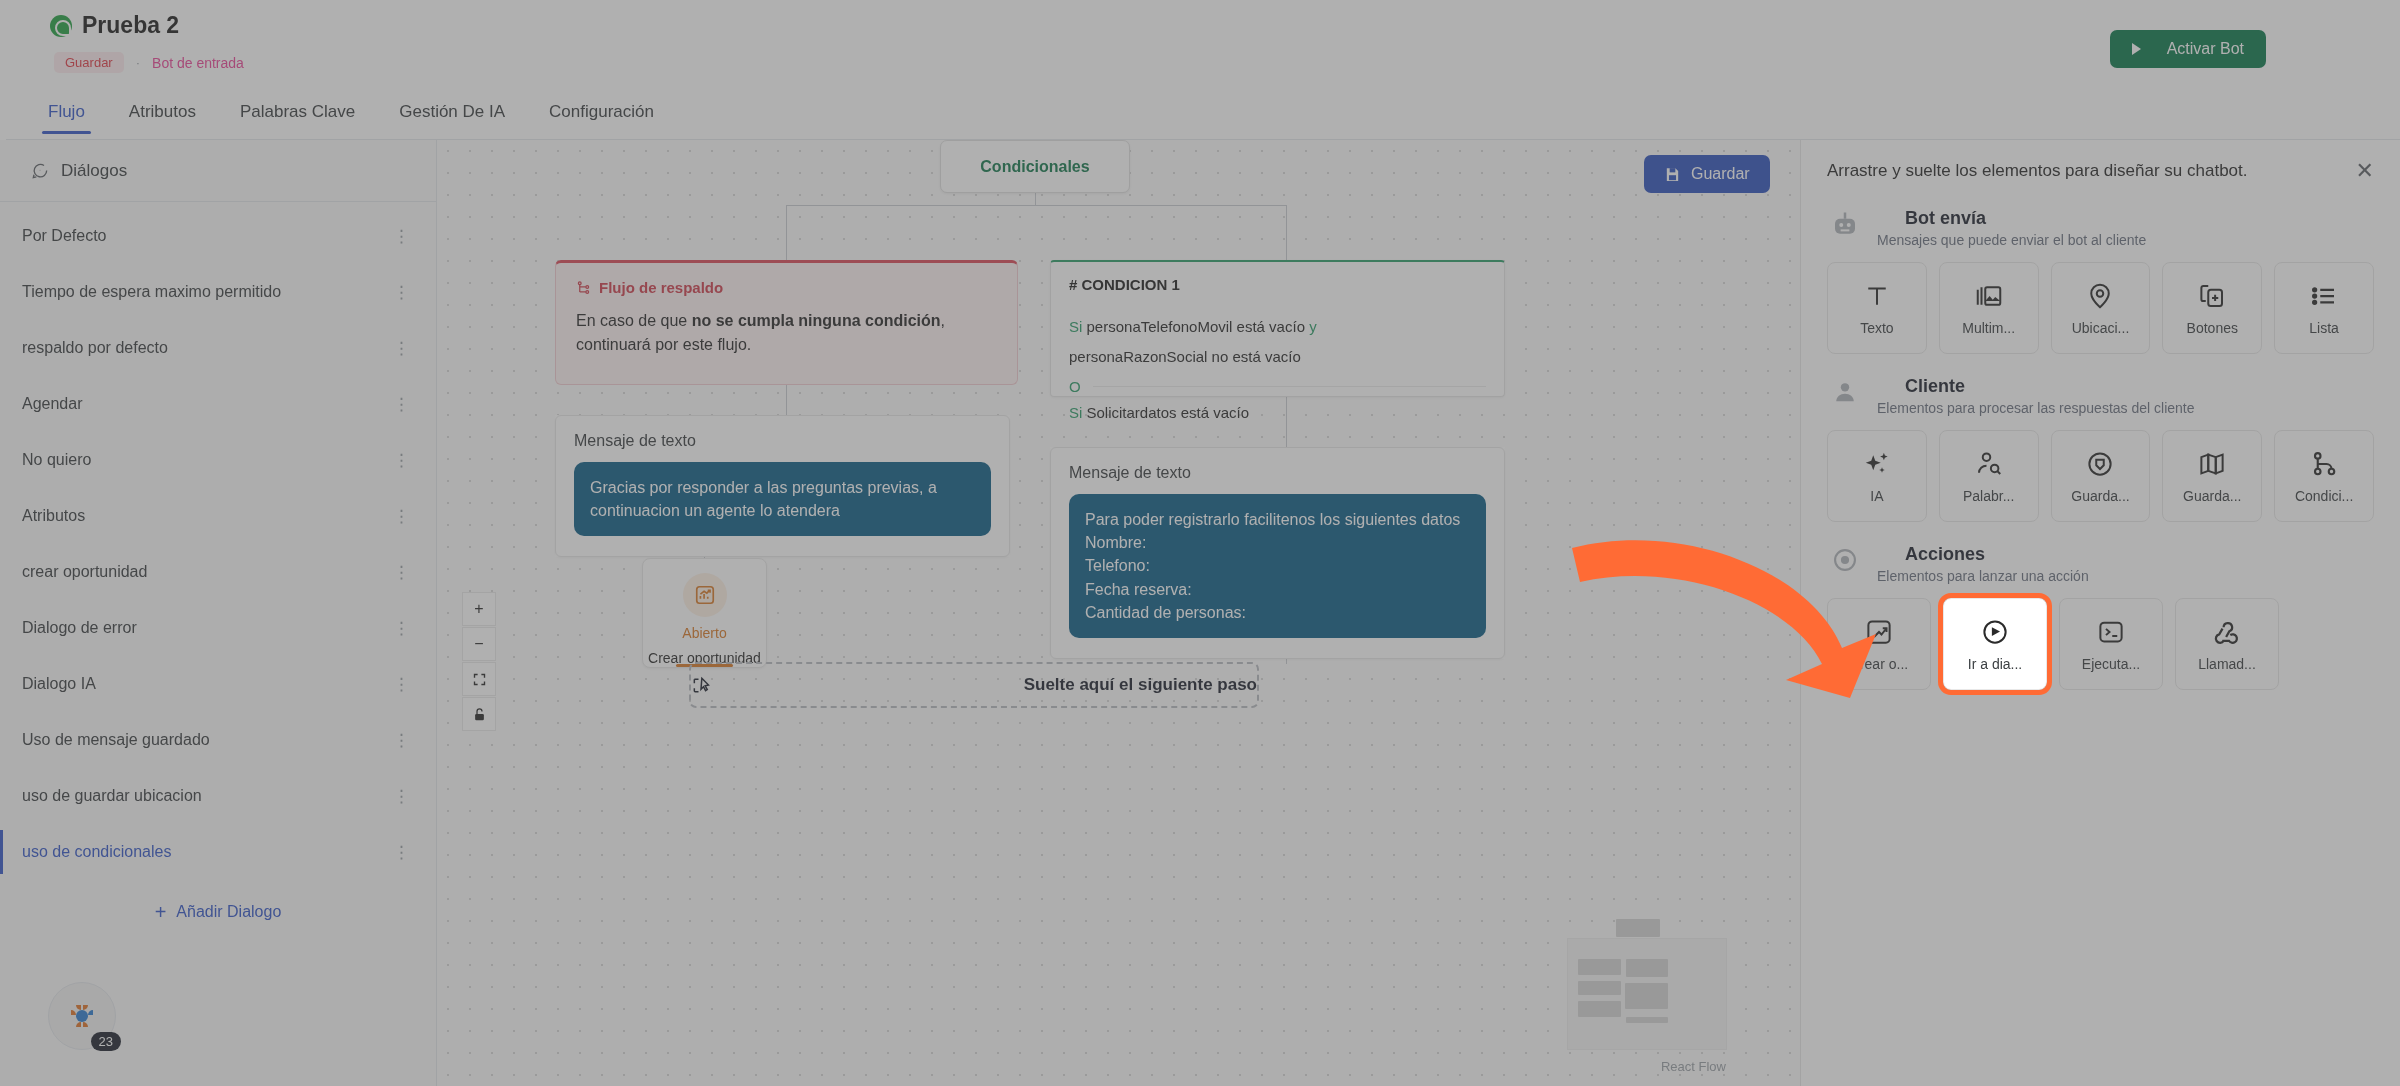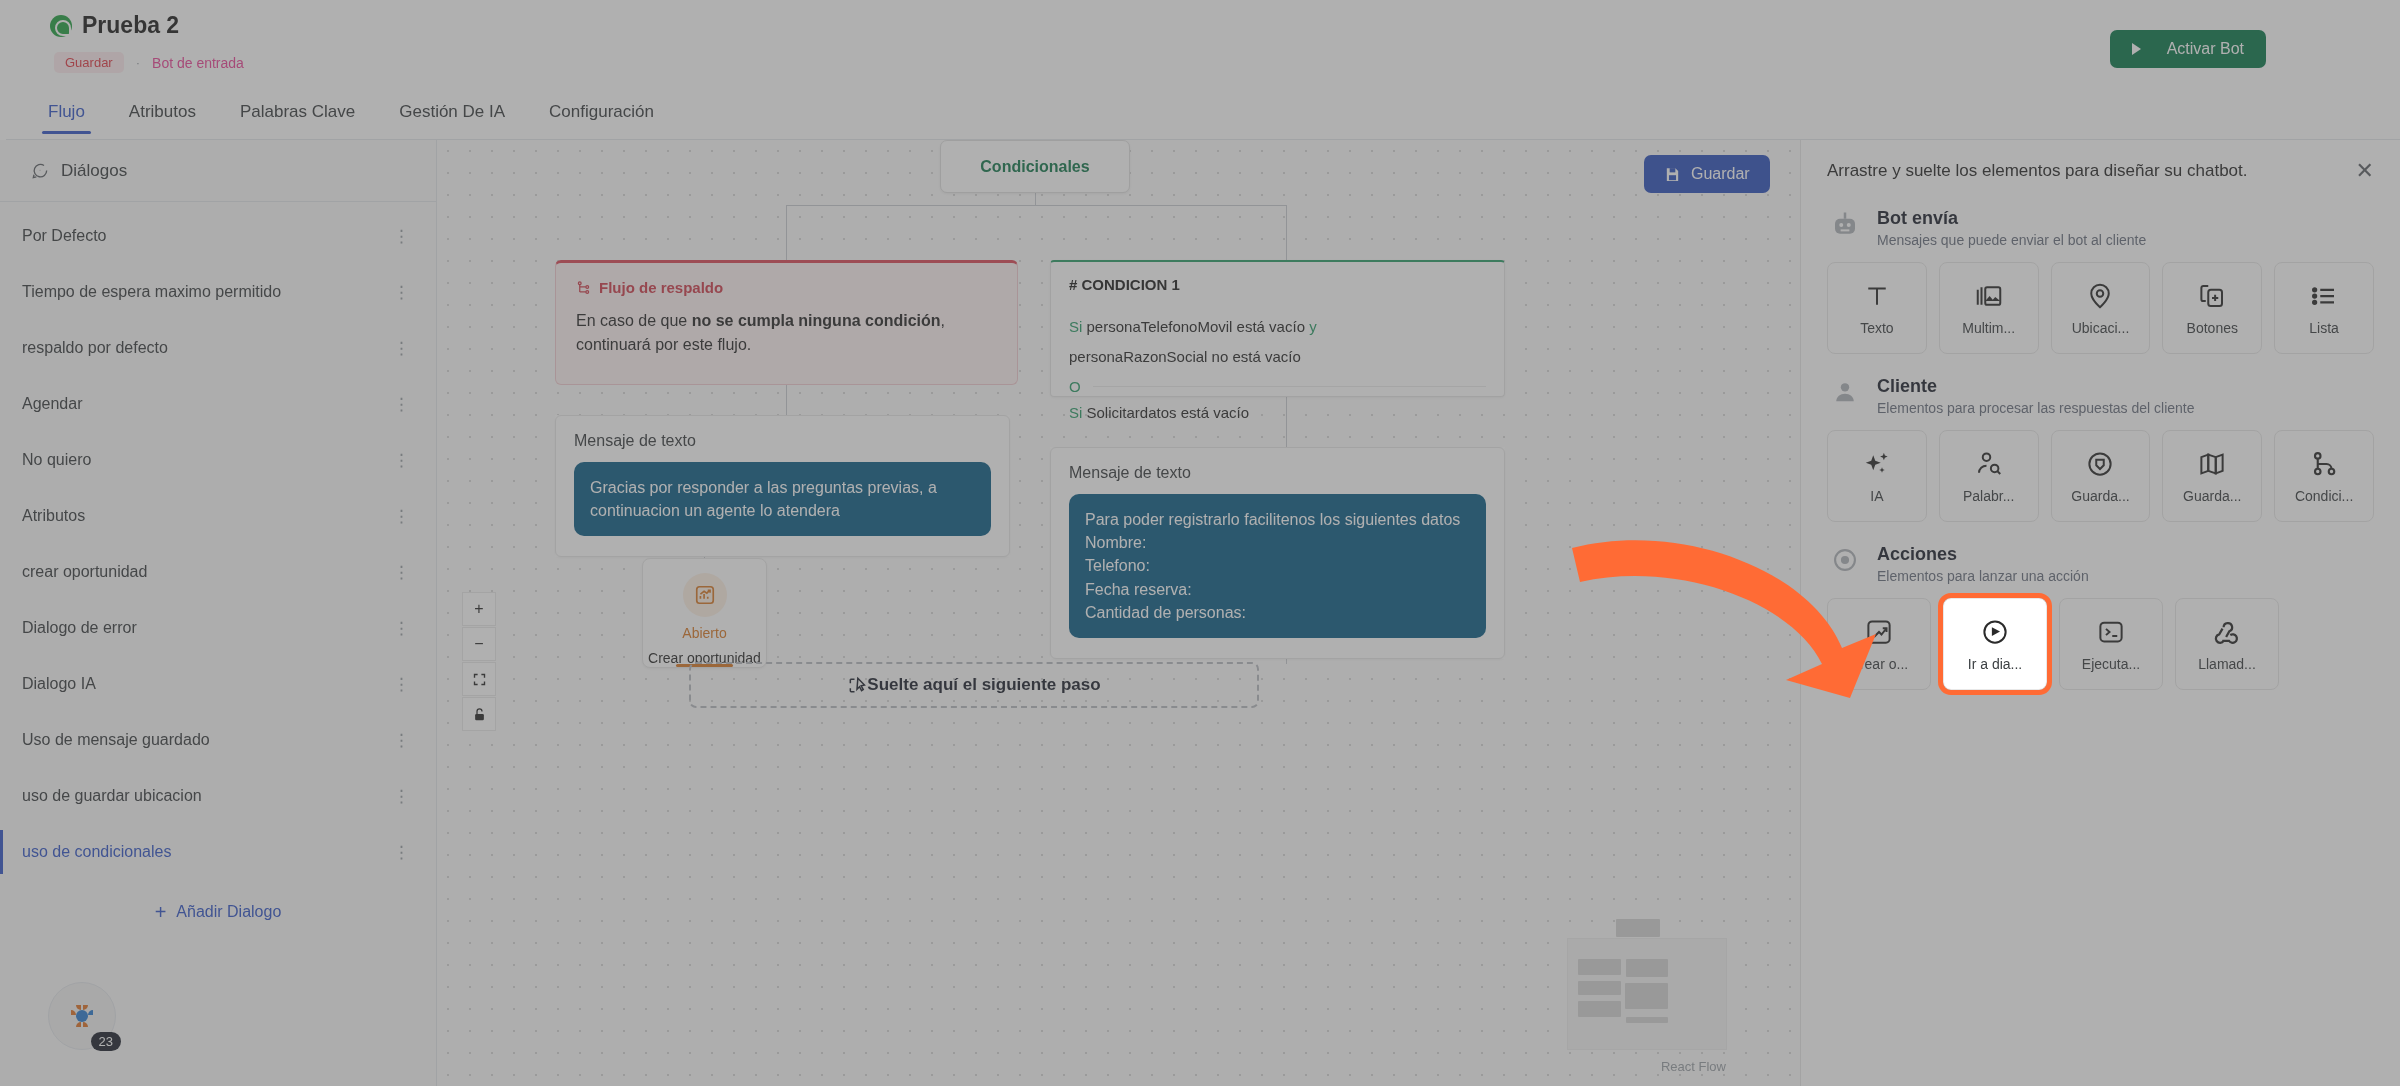--- a/index.html
+++ b/index.html
@@ -208,21 +208,21 @@
   .op-status { color: #d97a28; font-size: 14px; margin-top: 8px; }
   .op-name { color: #2b2b2b; font-size: 14px; margin-top: 9px; }
   .op-bottom-bar {
     position: absolute; left: 33px; right: 33px; bottom: 0;
     height: 3px; background: #d97a28; border-radius: 2px;
   }
 
   .drop-zone {
     position: absolute; left: 252px; top: 522px; width: 570px; height: 46px;
     border: 2px dashed #b9bcc2; border-radius: 7px;
-    display: flex; align-items: center; justify-content: center; 
+    display: flex; align-items: center; justify-content: space-between; 
     color: #1f2430; font-weight: bold; font-size: 17px; background: transparent;
   }
 
   .edge { position: absolute; background: #c9ccd1; }
 
   .controls {
     position: absolute; left: 25px; top: 452px;
     display: flex; flex-direction: column; gap: 1px; z-index: 30;
   }
   .ctrl-btn {
@@ -250,21 +250,21 @@
   .rp-head {
     display: flex; align-items: flex-start; justify-content: space-between;
     margin-bottom: 26px;
   }
   .rp-head-text { font-size: 17px; color: #2b2b2b; line-height: 1.3; max-width: 510px; }
   .rp-close { font-size: 22px; color: #5f6368; cursor: pointer; line-height: 1; }
 
   .rp-section { margin-bottom: 22px; }
   .rp-sec-head { display: flex; align-items: flex-start; gap: 14px; margin-bottom: 14px; }
   .rp-sec-icon { flex: 0 0 36px; display: flex; align-items: center; justify-content: center; color: #9aa0a6; padding-top:2px; }
-  .rp-sec-title { font-size: 18px; font-weight: bold; color: #1f2430; }
+  .rp-sec-title { font-size: 18px; font-weight: bold; color: #1f2430; margin-left: 28px; }
   .rp-sec-desc { font-size: 14px; color: #6b7280; margin-top: 3px; }
 
   .rp-grid { display: flex; gap: 12px; }
   .rp-tile {
     width: 104px; height: 92px; border: 1px solid #e8e8e8; border-radius: 8px;
     display: flex; flex-direction: column; align-items: center; justify-content: center;
     gap: 9px; cursor: pointer; background: #fff; position: relative;
   }
   .rp-tile-label {
     font-size: 14px; color: #3c4043; max-width: 94px; text-align: center;

